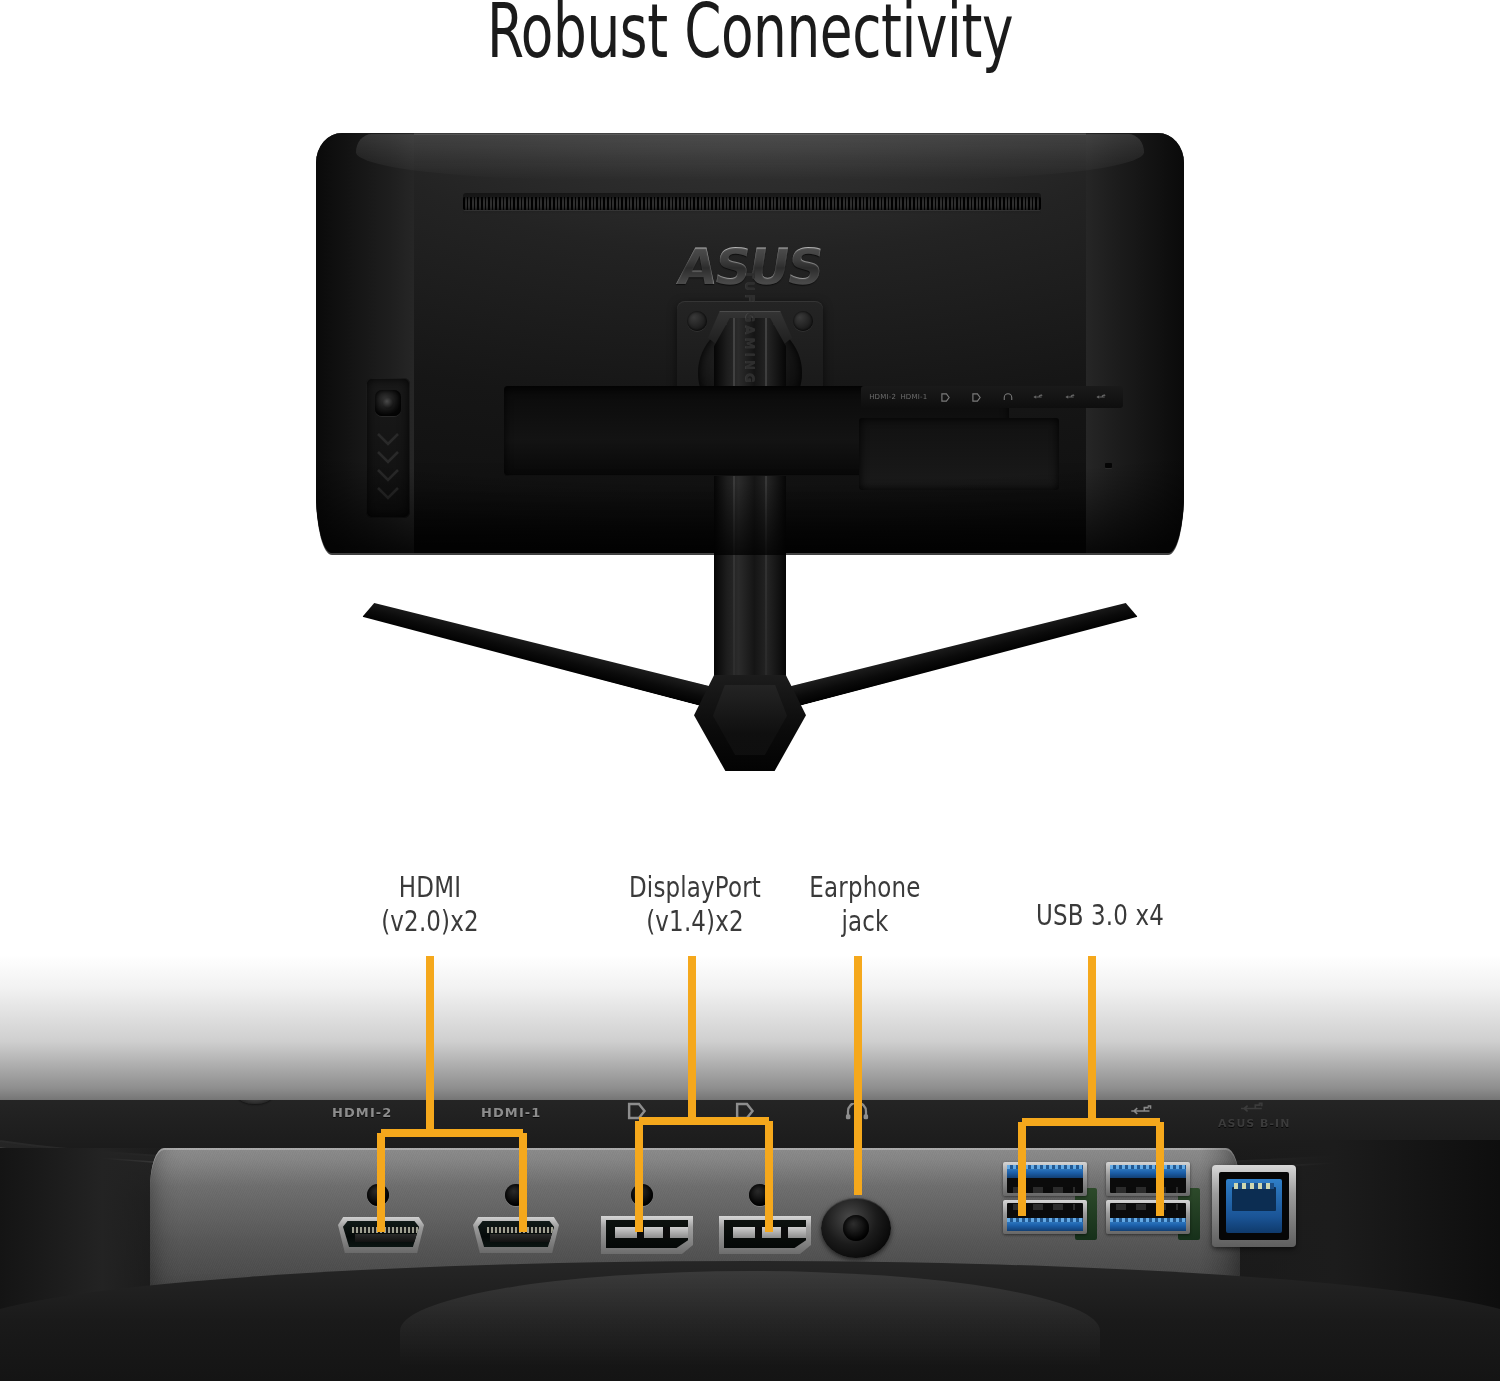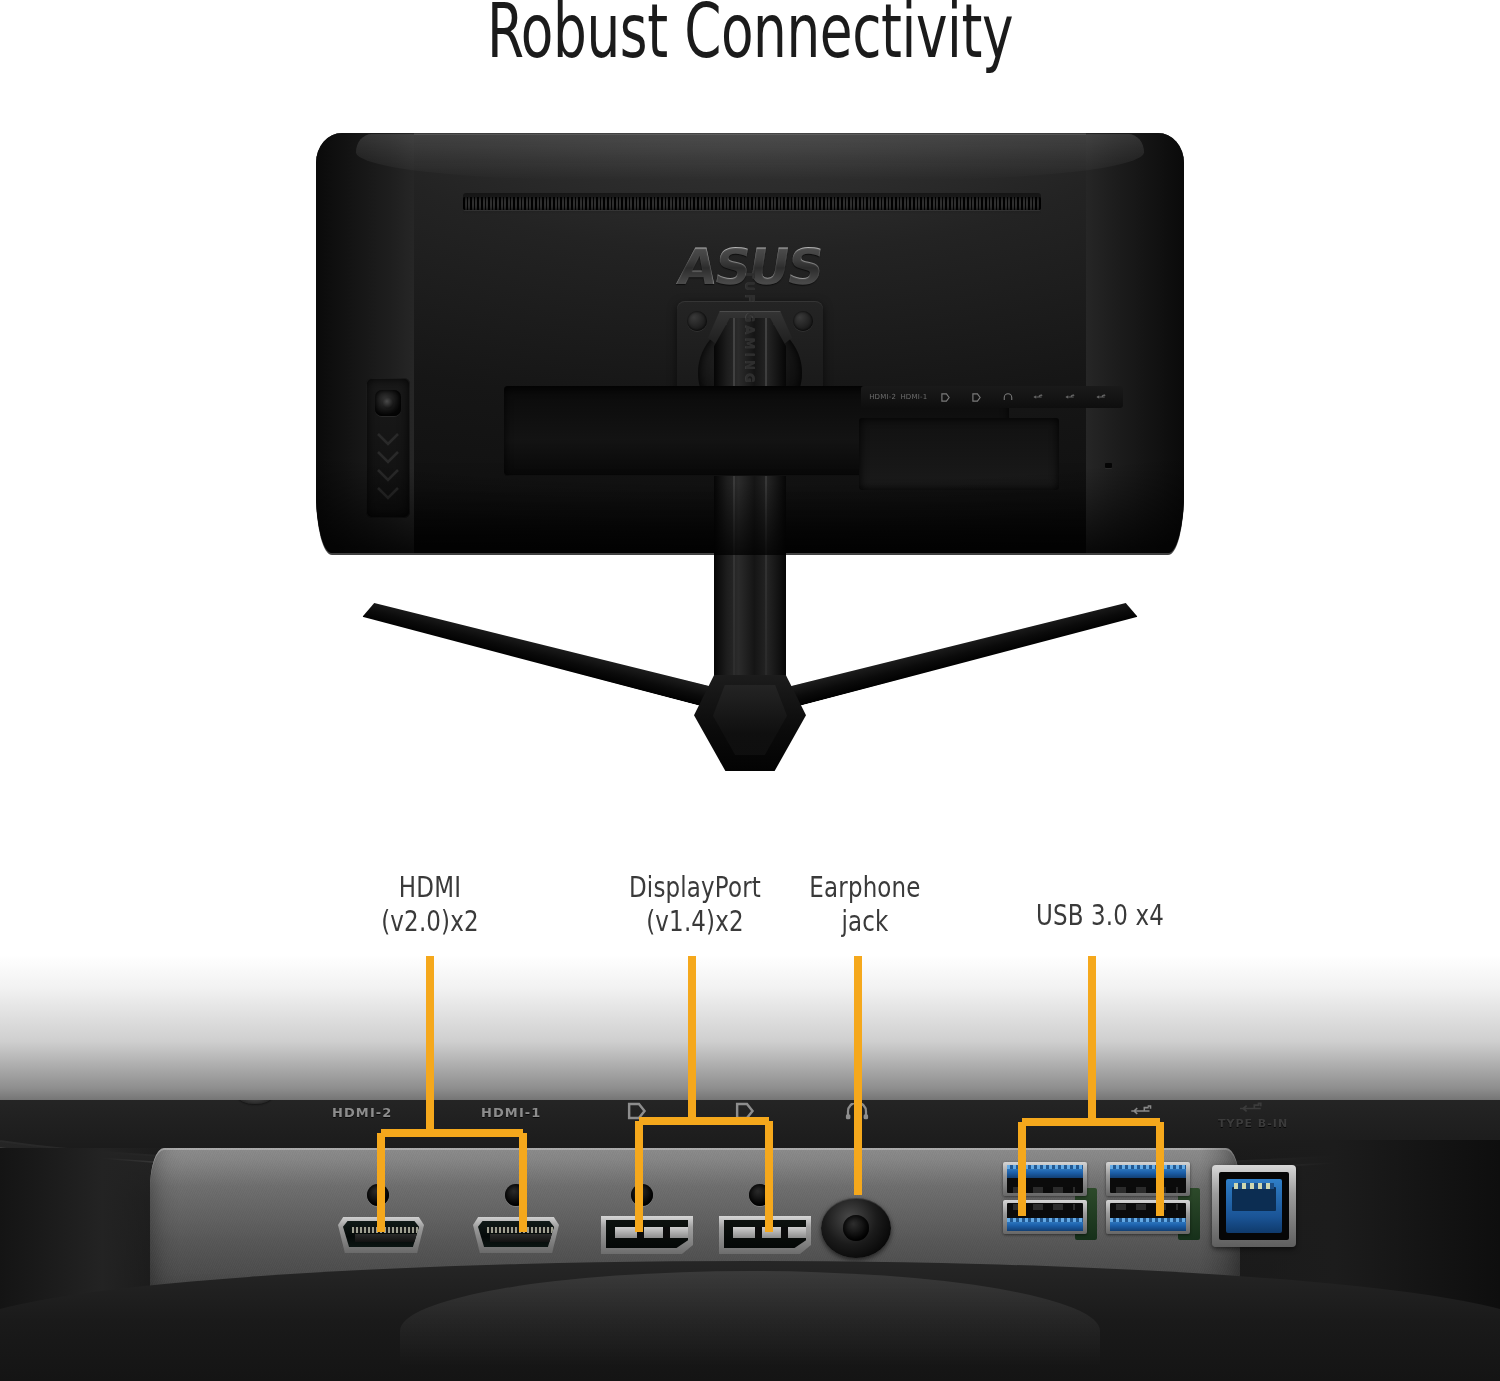--- a/index.html
+++ b/index.html
@@ -561,21 +561,21 @@
   </div>
   <div class="silk icon" style="left:1130px;top:4px;">
     <svg width="26" height="14" viewBox="0 0 20 10">
       <path d="M1 5h14M3 5l2.6-2.2M3 5l2.6 2.2M11 5V2.4h3.4M13.6 1.1h2.2v2.1" fill="none" stroke="#8a8a8a" stroke-width="1.2"></path>
     </svg>
   </div>
   <div class="silk icon" style="left:1218px;top:2px;text-align:center;">
     <svg width="30" height="13" viewBox="0 0 22 10" style="display:block;margin:0 auto;">
       <path d="M1 5h16M3.5 5l2.6-2.2M3.5 5l2.6 2.2M12 5V2.4h4M14.6 1.1h2.4v2.2" fill="none" stroke="#3b3b3b" stroke-width="1.3"></path>
     </svg>
-    <span style="font-size:11px;color:#3b3b3b;letter-spacing:1px;">TYPE B-IN</span>
+    <span style="font-size:11px;color:#3b3b3b;letter-spacing:1px;">ASUS B-IN</span>
   </div>
 
   <div class="plate-shadow-l"></div>
   <div class="ioplate"></div>
   <div class="plate-shadow-r"></div>
 
   <div class="screwhole" style="left:367px; top:84px;"></div>
   <div class="screwhole" style="left:505px; top:84px;"></div>
   <div class="screwhole" style="left:631px; top:84px;"></div>
   <div class="screwhole" style="left:749px; top:84px;"></div>

